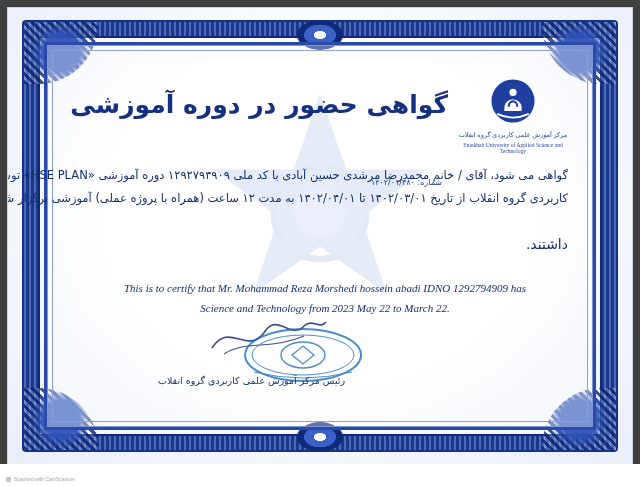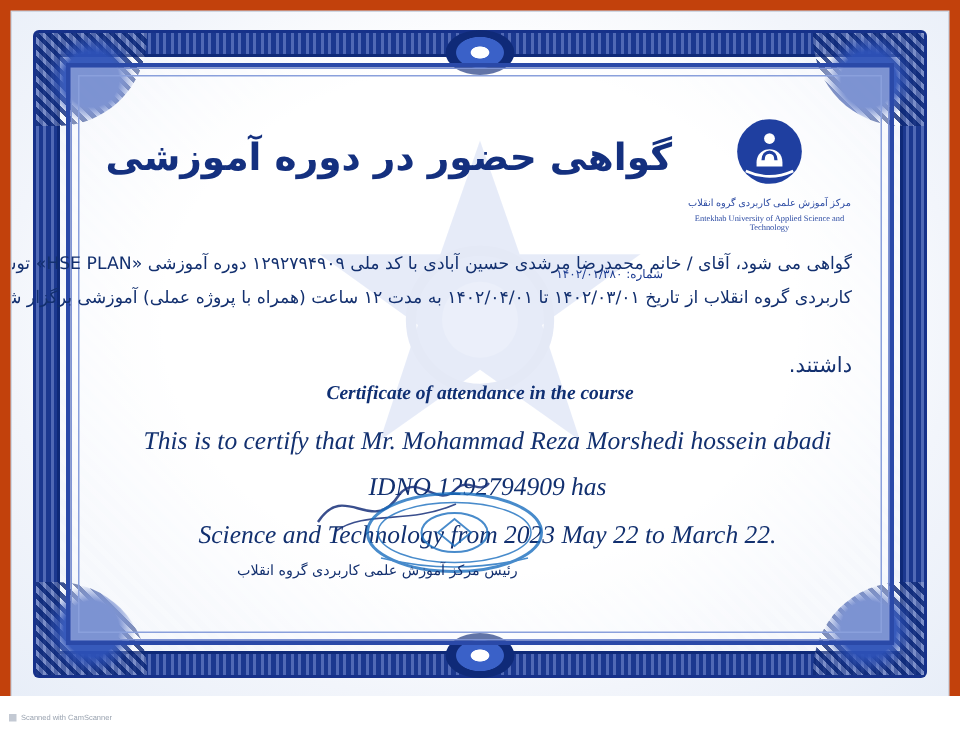--- a/index.html
+++ b/index.html
@@ -11,21 +11,21 @@
     width: 640px;
     height: 486px;
     overflow: hidden;
     font-family: "Liberation Serif", serif;
   }
 
   .page {
     position: relative;
     width: 640px;
     height: 486px;
-    background: #c2410c;
+    background: #404040;
   }
 
   
   .cert {
     position: absolute;
     left: 8px;
     top: 8px;
     width: 624px;
     height: 456px;
     background:
@@ -226,21 +226,21 @@
     color: #0f2f73;
     font-family: "Liberation Serif", serif;
   }
 
   .body-en {
     position: absolute;
     left: 14px;
     right: 4px;
     top: 214px;
     text-align: center;
-    font-size: 17px;
+    font-size: 11px;
     font-style: italic;
     color: #12306f;
     line-height: 1.85;
     font-family: "Liberation Serif", serif;
   }
   .body-en .en-ln { display: block; }
 
   
   .sign-block {
     position: absolute;
@@ -342,21 +342,20 @@
       <div class="title-fa">گواهی حضور در دوره آموزشی</div>
 
       <div class="serial">شماره: ۱۴۰۲/۰۱/۳۸۰</div>
 
       <div class="body-fa">
         <span class="ln l1">گواهی می شود، آقای / خانم محمدرضا مرشدی حسین آبادی با کد ملی ۱۲۹۲۷۹۴۹۰۹ دوره آموزشی «HSE PLAN» توسط مرکز آموزش علمی</span>
         <span class="ln l2">کاربردی گروه انقلاب از تاریخ ۱۴۰۲/۰۳/۰۱ تا ۱۴۰۲/۰۴/۰۱ به مدت ۱۲ ساعت (همراه با پروژه عملی) آموزشی برگزار شده است، شرکت</span>
       </div>
       <div class="danesh">داشتند.</div>
 
-      <div class="title-en">Certificate of attendance in the course</div>
 
       <div class="body-en">
         <span class="en-ln">This is to certify that Mr. Mohammad Reza Morshedi hossein abadi IDNO 1292794909 has</span>
         <span class="en-ln">Science and Technology from 2023 May 22 to March 22.</span>
       </div>
 
       <div class="sign-block">
         <svg class="sig-scribble" viewBox="0 0 120 46">
           <path d="M4 34 C22 6, 40 44, 58 16 C70 0, 84 26, 96 12 C104 4, 112 16, 118 8" fill="none" stroke="#17307a" stroke-width="1.6"></path>
           <path d="M16 40 C36 26, 64 36, 96 22" fill="none" stroke="#17307a" stroke-width="1.1"></path>

